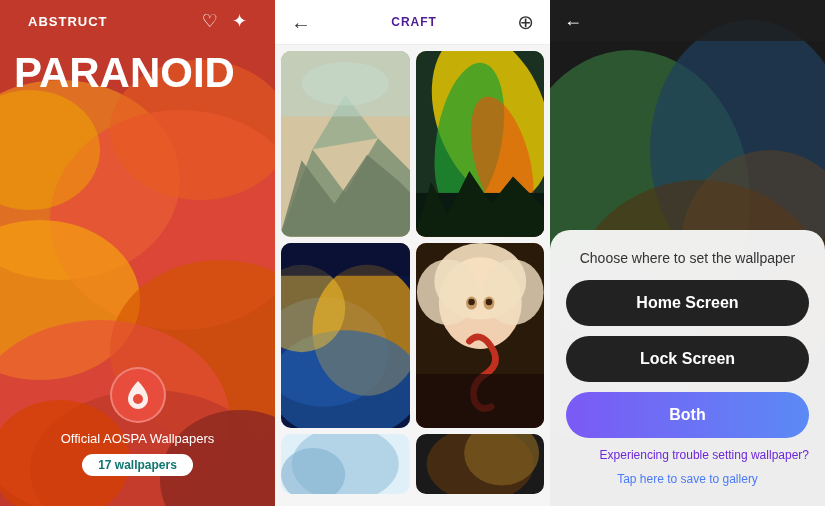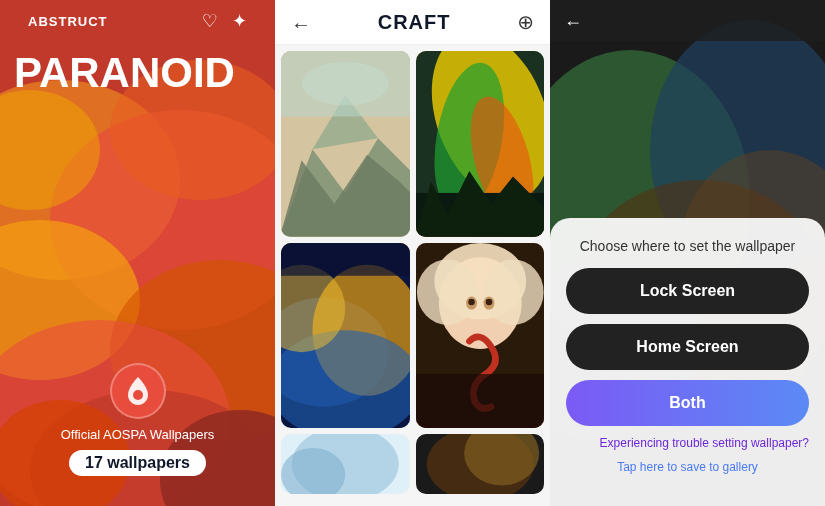--- a/index.html
+++ b/index.html
@@ -87,24 +87,24 @@
 
     .official-text {
       color: white;
       font-size: 13px;
       font-weight: 400;
       text-align: center;
     }
 
     .wallpapers-badge {
       background: white;
-      color: #0f172a;
+      color: #0f766e;
       border-radius: 20px;
       padding: 4px 16px;
-      font-size: 16px;
+      font-size: 12px;
       font-weight: 600;
     }
 
     
     .middle-panel {
       width: 275px;
       height: 506px;
       background: #f5f5f5;
       position: relative;
       overflow: hidden;
@@ -114,23 +114,23 @@
     .middle-header {
       display: flex;
       align-items: center;
       justify-content: space-between;
       padding: 10px 16px;
       background: white;
       border-bottom: 1px solid #eee;
     }
 
     .craft-title {
-      font-size: 20px;
+      font-size: 12px;
       font-weight: 700;
-      color: #0f172a;
+      color: #4c1d95;
       letter-spacing: 1px;
     }
 
     .wallpaper-grid {
       display: grid;
       grid-template-columns: 1fr 1fr;
       gap: 6px;
       padding: 6px;
     }
 
@@ -182,21 +182,21 @@
       background: rgba(30,30,30,0.8);
     }
 
     .wallpaper-dialog {
       position: absolute;
       bottom: 0;
       left: 0;
       right: 0;
       background: rgba(245, 245, 245, 0.97);
       border-radius: 20px 20px 0 0;
-      padding: 20px 16px 32px;
+      padding: 20px 16px 20px;
       display: flex;
       flex-direction: column;
       gap: 10px;
     }
 
     .dialog-title {
       text-align: center;
       font-size: 14px;
       color: #333;
       font-weight: 400;
@@ -378,20 +378,20 @@
     <ellipse cx="220" cy="250" rx="90" ry="100" fill="#604020" opacity="0.5"></ellipse>
   </svg>
 
   <div class="right-header">
     <span style="color:white;font-size:18px;cursor:pointer;">←</span>
   </div>
 
   <div class="wallpaper-dialog">
     <div class="dialog-title">Choose where to set the wallpaper</div>
 
+    <button class="btn-wallpaper btn-home-screen">Home Screen</button>
     <button class="btn-wallpaper btn-lock-screen">Lock Screen</button>
-    <button class="btn-wallpaper btn-home-screen">Home Screen</button>
     <button class="btn-wallpaper btn-both">Both</button>
 
     <div class="trouble-text">Experiencing trouble setting wallpaper?</div>
     <div class="gallery-link">Tap here to save to gallery</div>
   </div>
 </div>
 
 </body></html>

